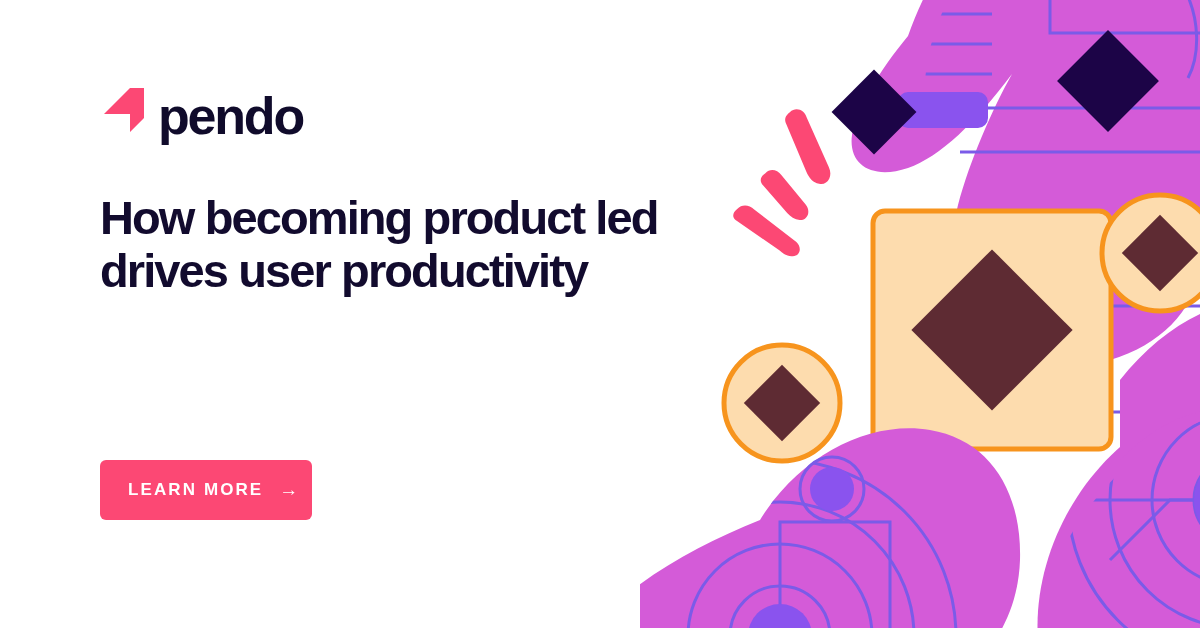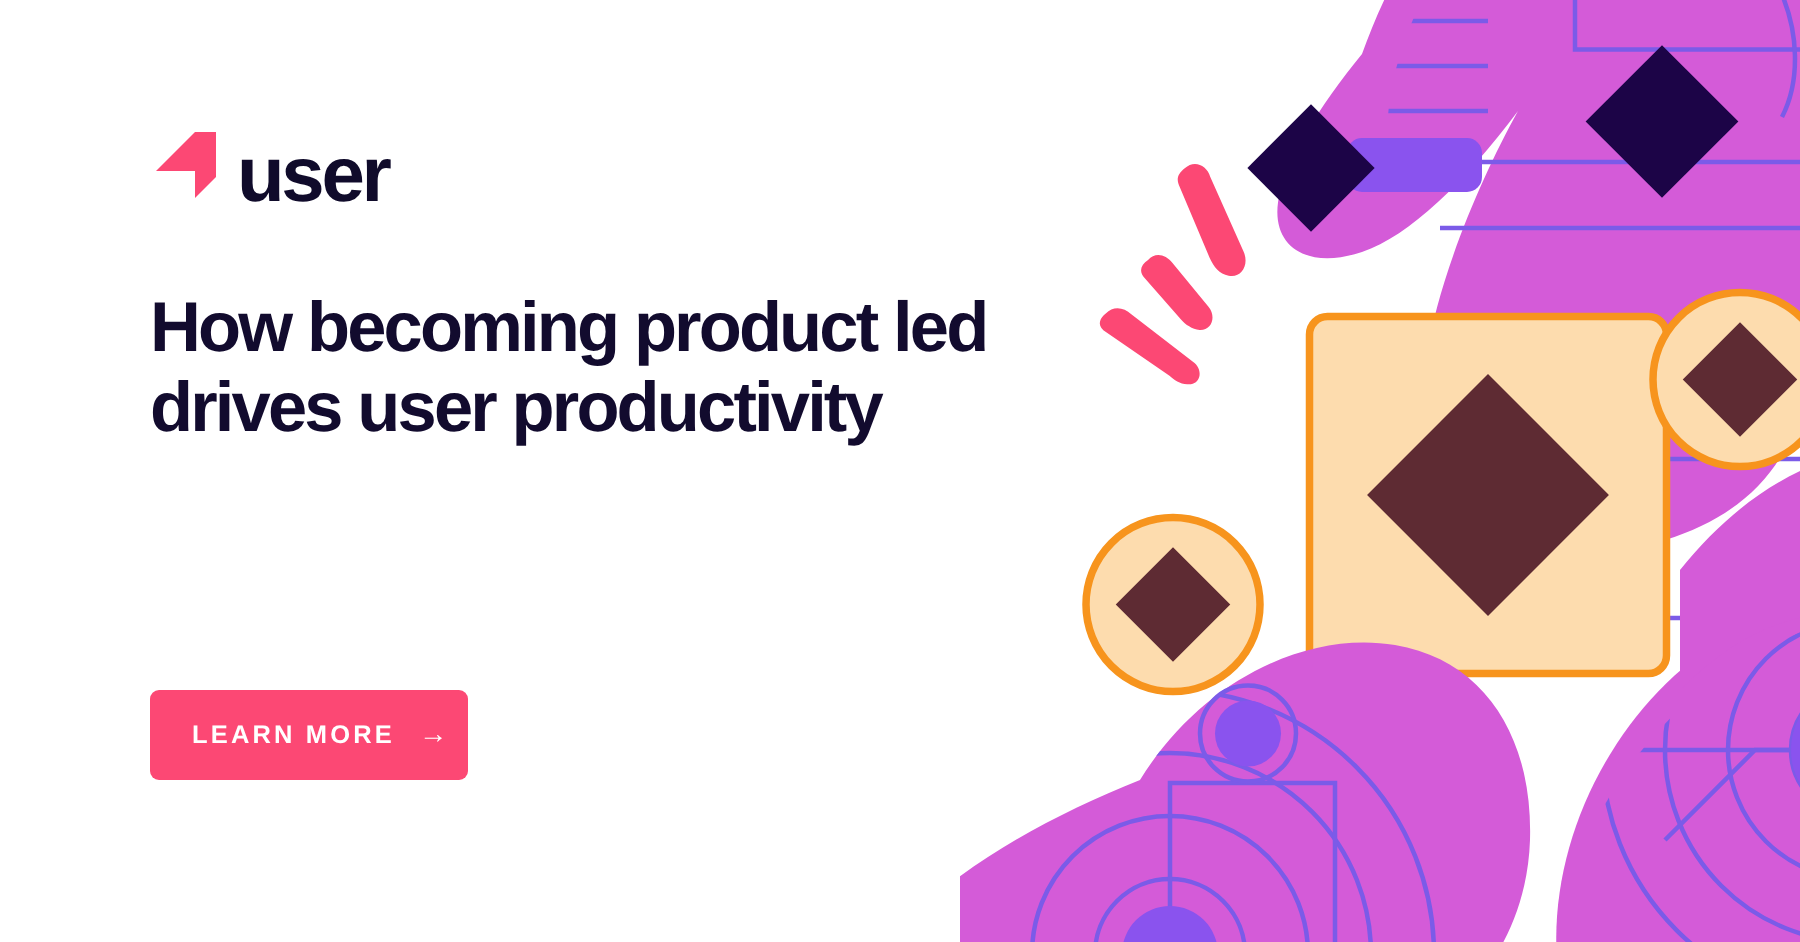--- a/index.html
+++ b/index.html
@@ -242,21 +242,21 @@
   </div>
 
   <div class="content">
 
     <div class="logo">
       <span class="logo-mark">
         <svg width="46" height="52" viewBox="0 0 46 52" xmlns="http://www.w3.org/2000/svg">
           <path d="M4,26 L30,0 L44,0 L44,30 L30,44 L30,26 Z" fill="#FC4874"></path>
         </svg>
       </span>
-      <span class="logo-word">user</span>
+      <span class="logo-word">pendo</span>
     </div>
 
     <h1 class="headline">How becoming product led drives user productivity</h1>
 
     <button class="cta">
       <span>LEARN MORE</span>
       <span class="cta-arrow">→</span>
     </button>
 
   </div>

